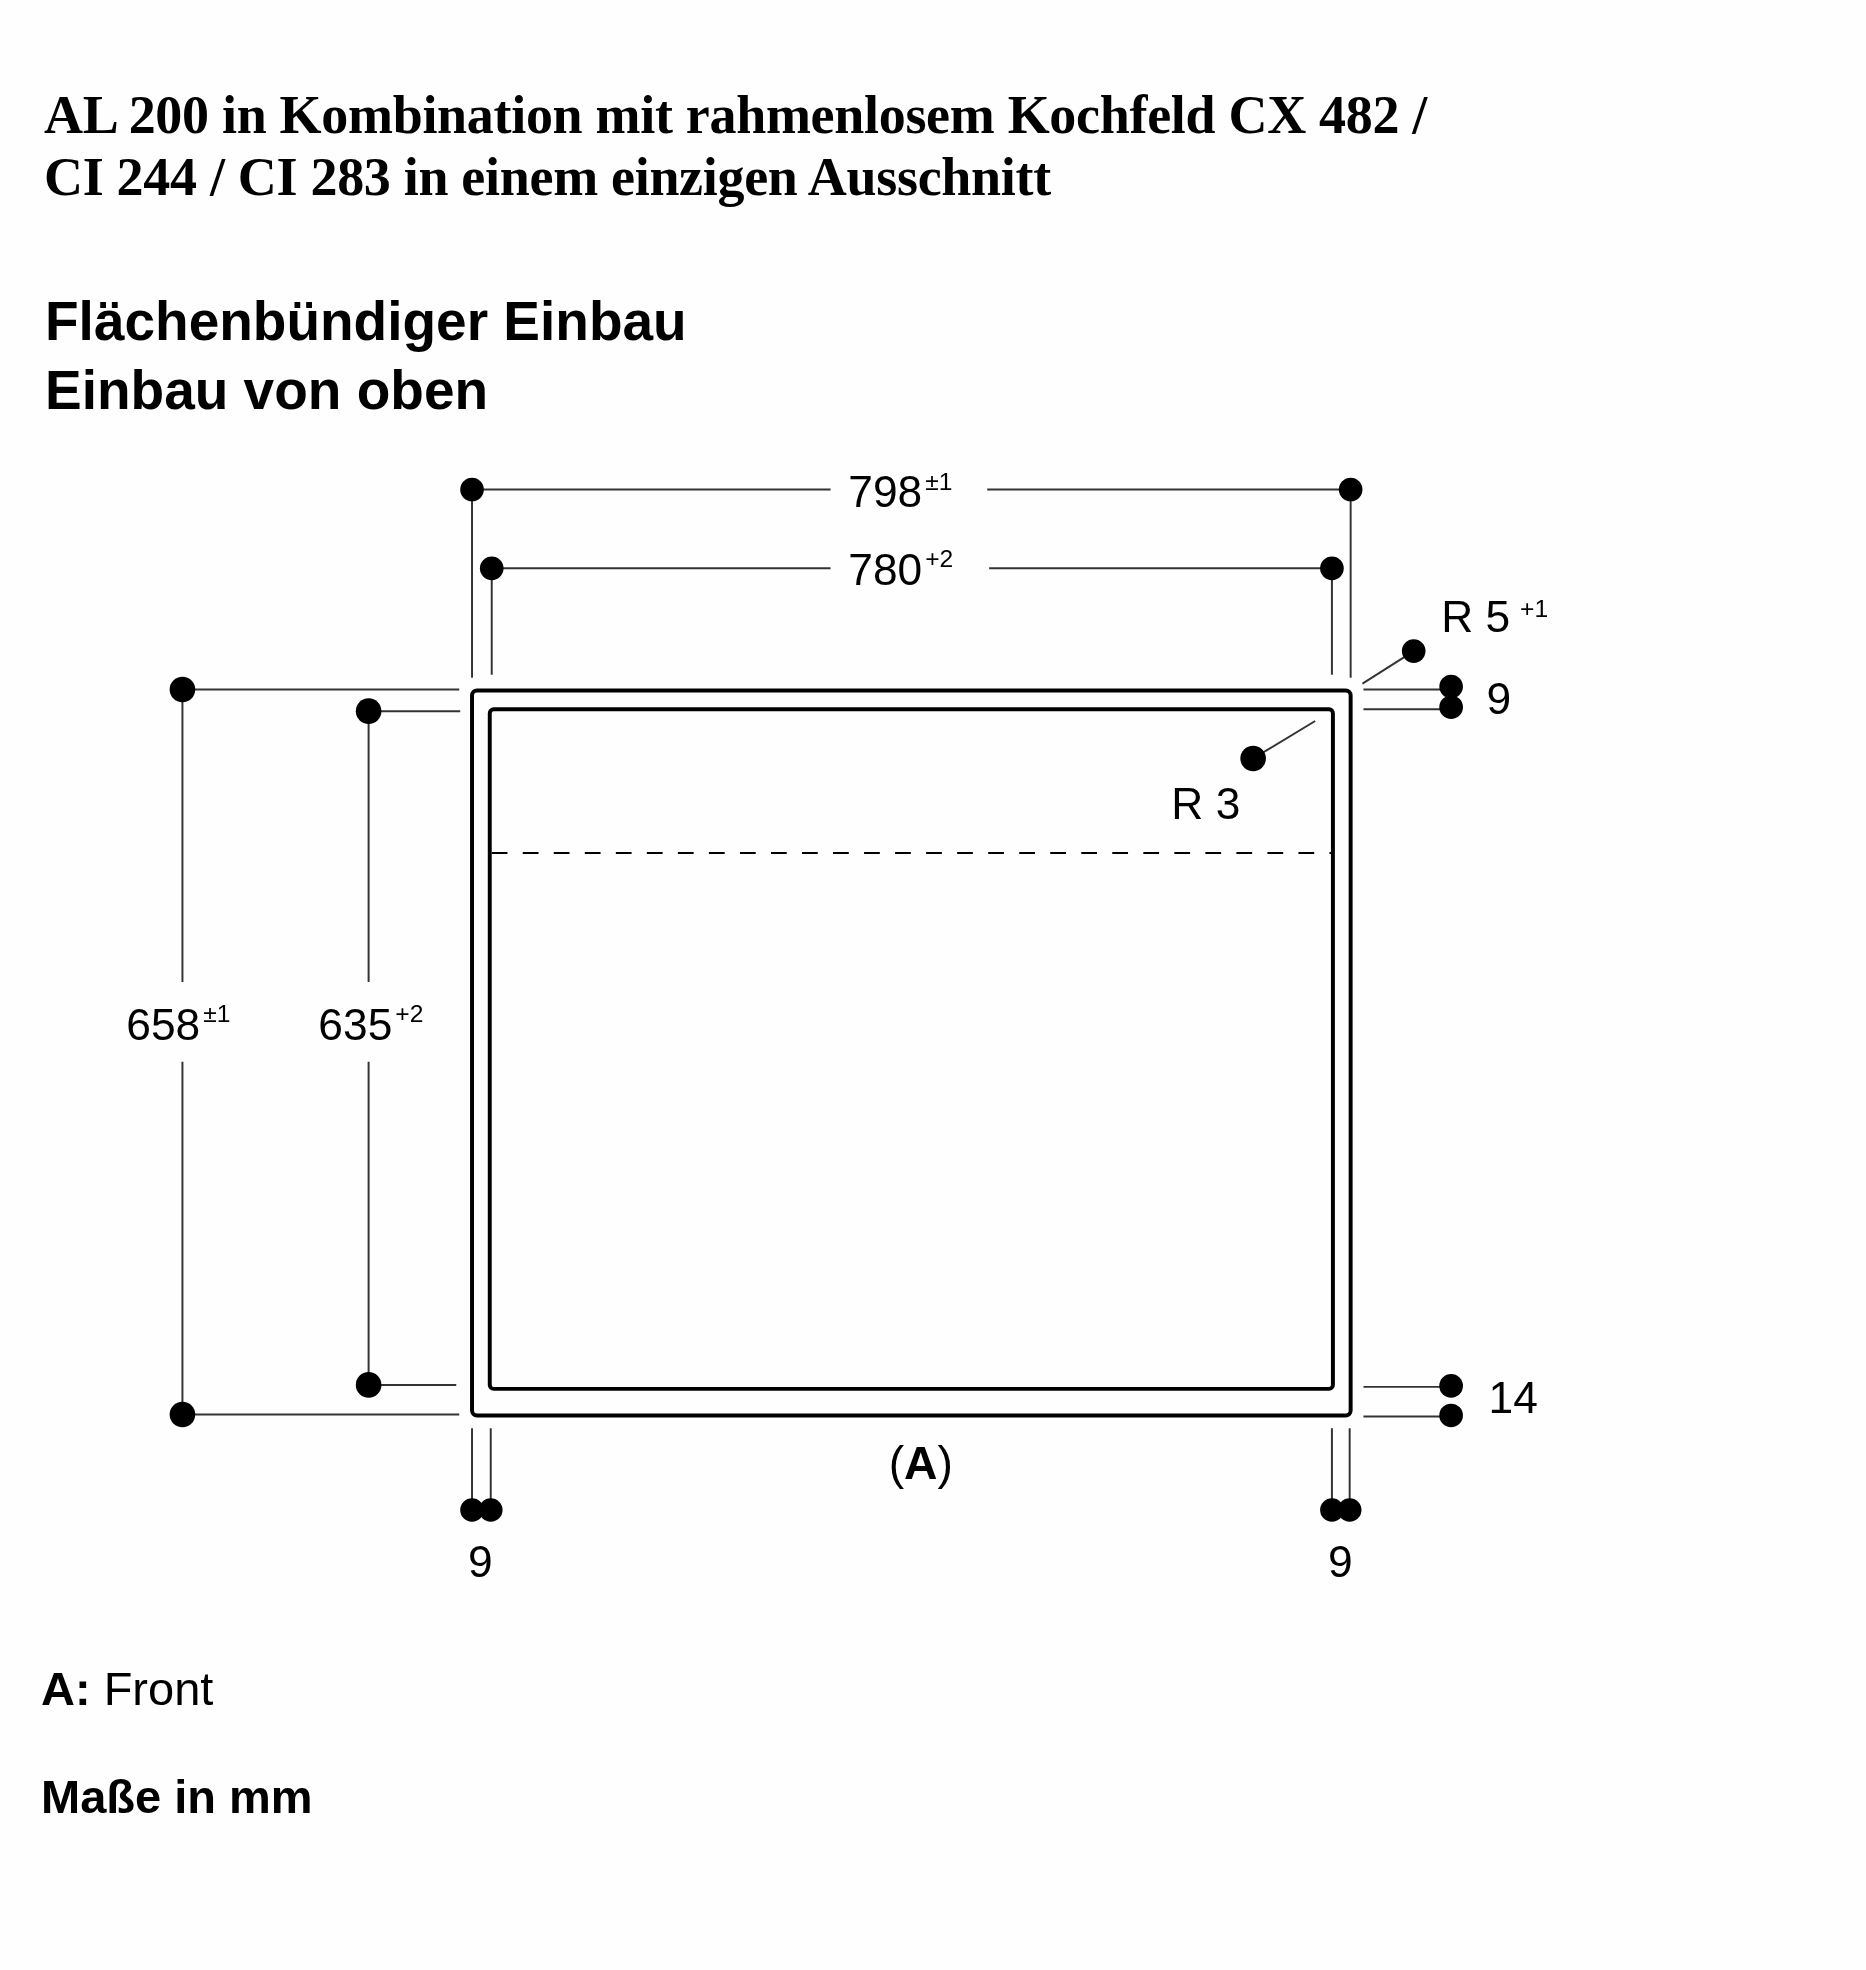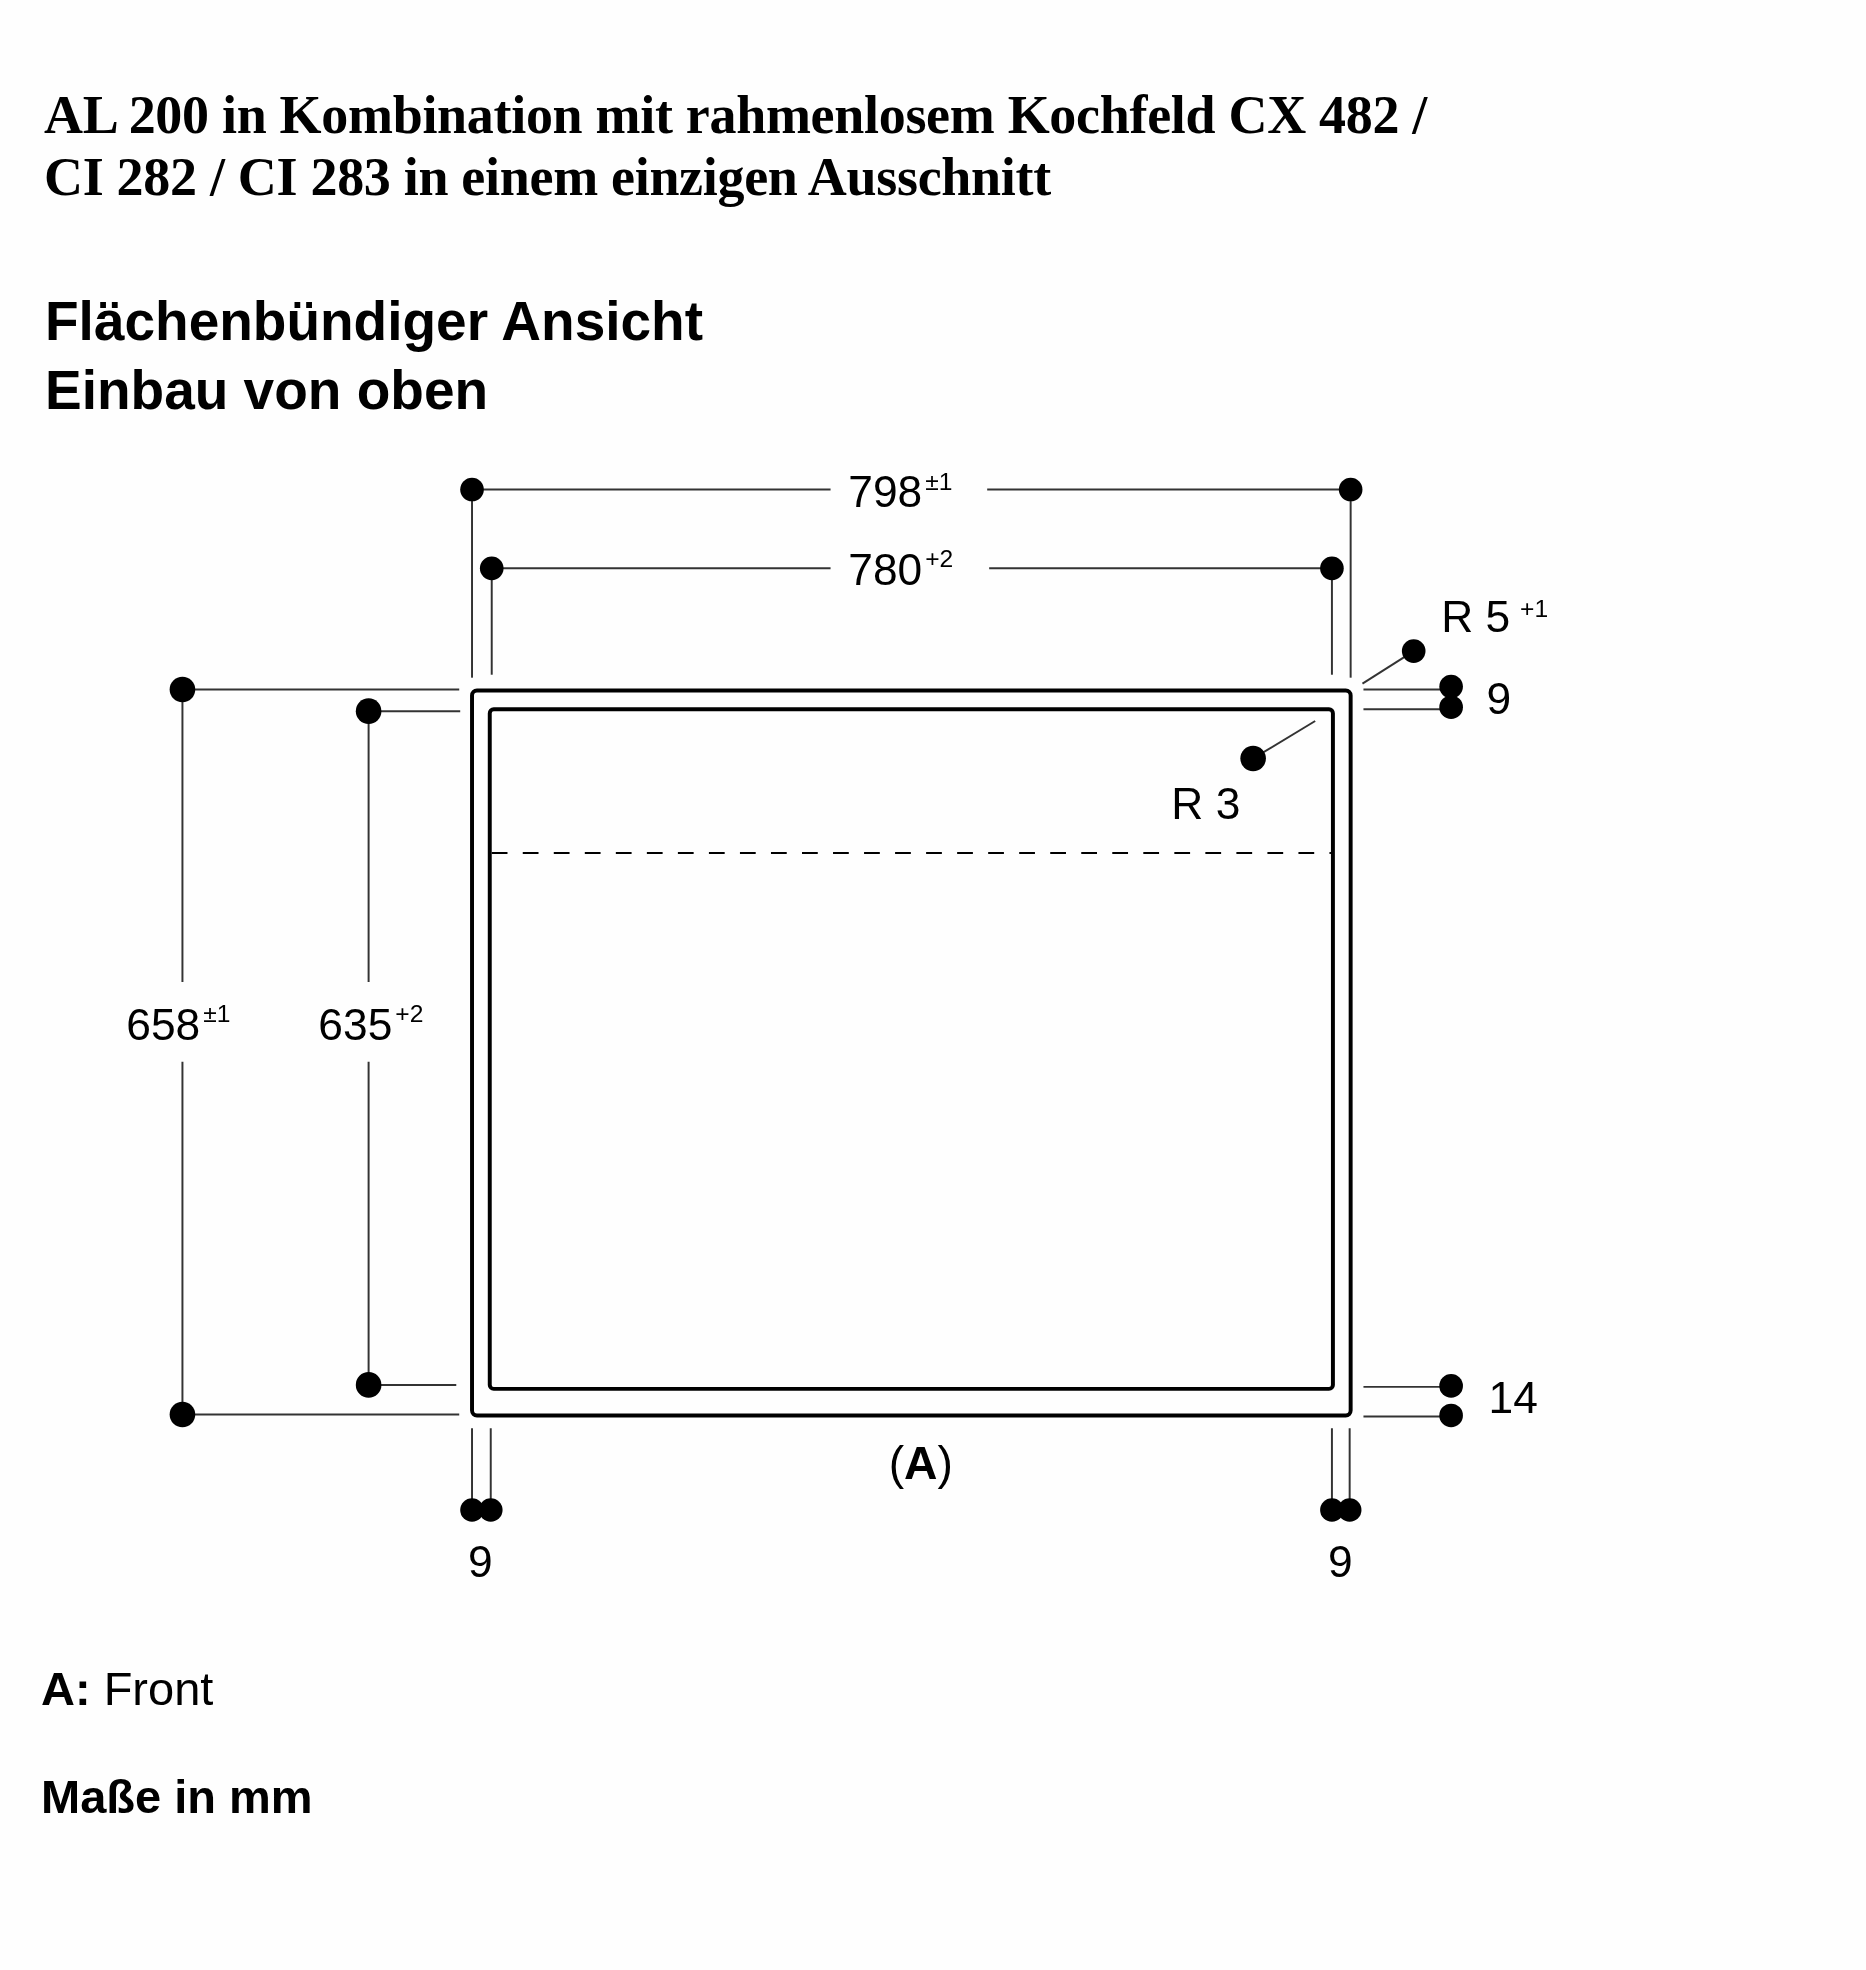--- a/index.html
+++ b/index.html
@@ -12,22 +12,22 @@
   .legend b { font-weight: bold; }
   svg { position: absolute; left: 0; top: 0; }
   svg text { font-family: "Liberation Sans", sans-serif; fill: #000; }
   .dim { font-size: 45px; }
   .sup { font-size: 25px; }
 </style>
 </head>
 <body>
 
 <div class="abs title" style="left:44px; top:88px;">AL 200 in Kombination mit rahmenlosem Kochfeld CX 482 /</div>
-<div class="abs title" style="left:44px; top:150px;">CI 282 / CI 283 in einem einzigen Ausschnitt</div>
-<div class="abs subtitle" style="left:45px; top:294px;">Flächenbündiger Ansicht</div>
+<div class="abs title" style="left:44px; top:150px;">CI 244 / CI 283 in einem einzigen Ausschnitt</div>
+<div class="abs subtitle" style="left:45px; top:294px;">Flächenbündiger Einbau</div>
 <div class="abs subtitle" style="left:45px; top:363px;">Einbau von oben</div>
 
 <svg width="1867" height="1970" viewBox="0 0 1895 2000">
 
   <rect x="479" y="701" width="892" height="736" rx="5" ry="5" fill="none" stroke="#000" stroke-width="4"></rect>
 
   <rect x="497" y="720" width="856" height="690" rx="4" ry="4" fill="none" stroke="#000" stroke-width="4"></rect>
 
   <line x1="499" y1="866" x2="1351" y2="866" stroke="#000" stroke-width="2" stroke-dasharray="16 15.5"></line>
 

